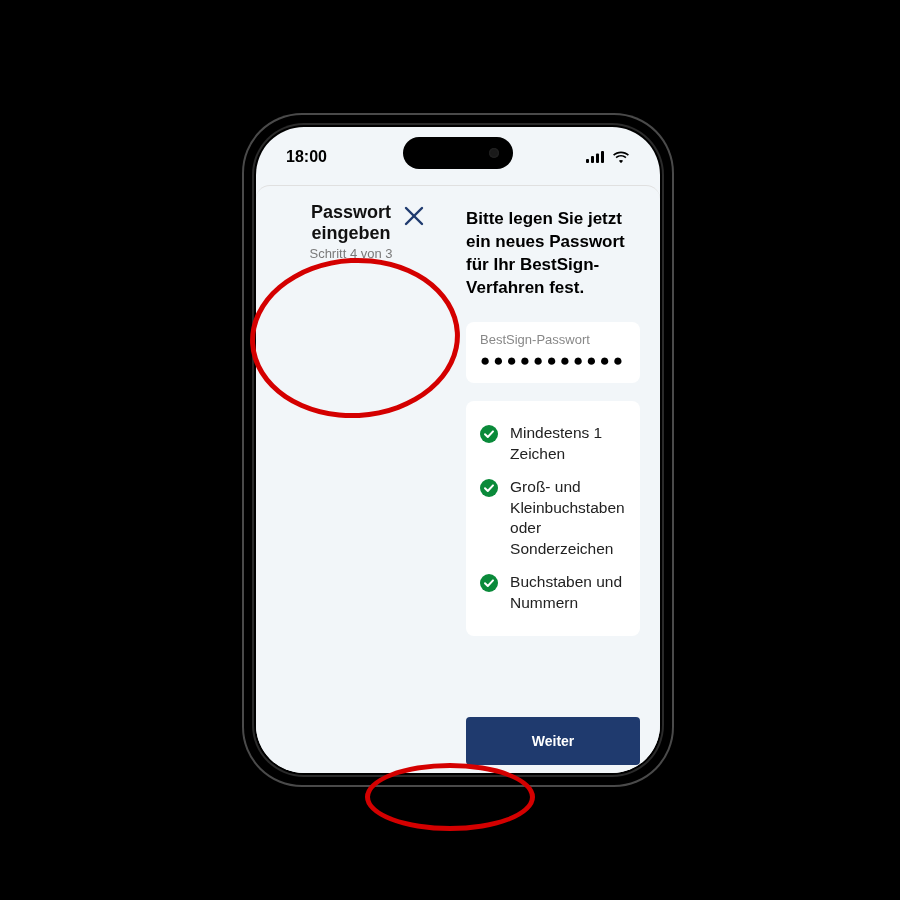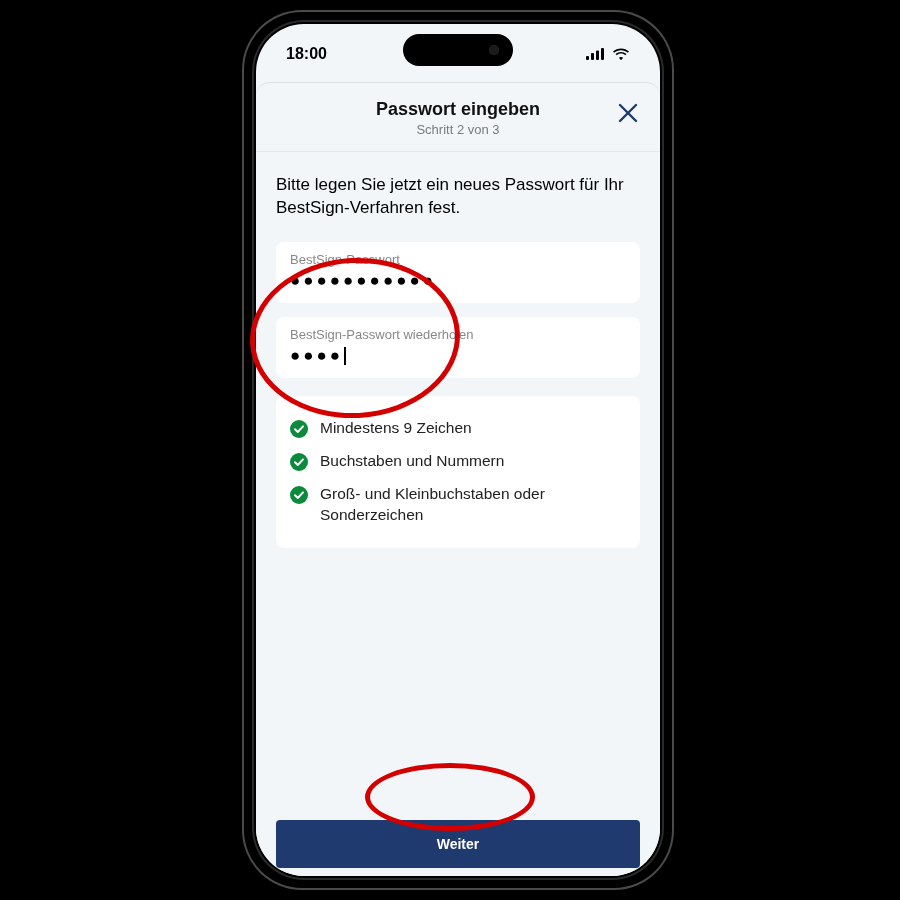--- a/index.html
+++ b/index.html
@@ -7,21 +7,21 @@
     width: 900px;
     height: 900px;
     background: #000;
     display: flex;
     align-items: center;
     justify-content: center;
     font-family: -apple-system, BlinkMacSystemFont, "Segoe UI", Helvetica, Arial, sans-serif;
   }
   .phone-frame {
     width: 432px;
-    height: 880px;
+    height: 674px;
     background: #000;
     border-radius: 60px;
     padding: 10px;
     position: relative;
     box-shadow: inset 0 0 0 2px #4a4a4a;
     margin-left: 16px;
   }
   .phone-inner {
     width: 100%;
     height: 100%;
@@ -78,21 +78,21 @@
     gap: 6px;
   }
   .status-right svg { display: block; }
   .content-sheet {
     background: #f2f6f9;
     height: calc(100% - 50px);
     border-top: 1px solid #e0e0e0;
     margin-top: 8px;
     border-radius: 14px 14px 0 0;
     display: flex;
-    flex-direction: column;
+    flex-direction: row;
   }
   .sheet-header {
     position: relative;
     text-align: center;
     padding: 16px 20px 14px 20px;
     border-bottom: 1px solid #e6e6e6;
   }
   .sheet-title {
     font-size: 18px;
     font-weight: 700;
@@ -115,21 +115,21 @@
     cursor: pointer;
   }
   .sheet-body {
     padding: 22px 20px 14px 20px;
     flex: 1;
     display: flex;
     flex-direction: column;
   }
   .instruction {
     font-size: 17px;
-    font-weight: 400;
+    font-weight: 700;
     line-height: 1.35;
     color: #000;
     margin-bottom: 22px;
   }
   .input-box {
     background: #fff;
     border-radius: 8px;
     padding: 10px 14px 12px 14px;
     margin-bottom: 14px;
   }
@@ -231,69 +231,62 @@
             <path d="M9 2.2c2.6 0 5 .95 6.85 2.55l1.1-1.25C14.8 1.6 12 0.5 9 0.5S3.2 1.6 1.05 3.5l1.1 1.25C4 3.15 6.4 2.2 9 2.2z" fill="#000"></path>
             <path d="M9 5.6c1.65 0 3.15.6 4.3 1.6l1.15-1.3C13 4.6 11.1 3.9 9 3.9s-4 .7-5.45 2l1.15 1.3C5.85 6.2 7.35 5.6 9 5.6z" fill="#000"></path>
             <path d="M9 9c.8 0 1.55.3 2.1.8L9 12.2 6.9 9.8C7.45 9.3 8.2 9 9 9z" fill="#000"></path>
           </svg>
         </div>
       </div>
 
       <div class="content-sheet">
         <div class="sheet-header">
           <div class="sheet-title">Passwort eingeben</div>
-          <div class="sheet-step">Schritt 2 von 3</div>
+          <div class="sheet-step">Schritt 4 von 3</div>
           <div class="close-btn">
             <svg width="20" height="20" viewBox="0 0 20 20">
               <line x1="2" y1="2" x2="18" y2="18" stroke="#1f3a6e" stroke-width="2.4" stroke-linecap="round"></line>
               <line x1="18" y1="2" x2="2" y2="18" stroke="#1f3a6e" stroke-width="2.4" stroke-linecap="round"></line>
             </svg>
           </div>
         </div>
 
         <div class="sheet-body">
           <div class="instruction">Bitte legen Sie jetzt ein neues Passwort für Ihr BestSign-Verfahren fest.</div>
 
           <div class="input-box">
             <div class="input-label">BestSign-Passwort</div>
             <div class="input-value">
               <span>●●●●●●●●●●●</span>
             </div>
           </div>
 
-          <div class="input-box">
-            <div class="input-label">BestSign-Passwort wiederholen</div>
-            <div class="input-value">
-              <span>●●●●</span>
-                <span class="cursor"></span>
-            </div>
-          </div>
 
           <div class="rules-box">
             <div class="rule">
               <svg class="check" viewBox="0 0 18 18">
                 <circle cx="9" cy="9" r="9" fill="#0a8a3a"></circle>
                 <path d="M5 9.2 L7.8 12 L13 6.4" stroke="#fff" stroke-width="2" fill="none" stroke-linecap="round" stroke-linejoin="round"></path>
               </svg>
-              <span>Mindestens 9 Zeichen</span>
+              <span>Mindestens 1 Zeichen</span>
+            </div>
+            <div class="rule">
+              <svg class="check" viewBox="0 0 18 18">
+                <circle cx="9" cy="9" r="9" fill="#0a8a3a"></circle>
+                <path d="M5 9.2 L7.8 12 L13 6.4" stroke="#fff" stroke-width="2" fill="none" stroke-linecap="round" stroke-linejoin="round"></path>
+              </svg>
+              <span>Groß- und Kleinbuchstaben oder Sonderzeichen</span>
             </div>
             <div class="rule">
               <svg class="check" viewBox="0 0 18 18">
                 <circle cx="9" cy="9" r="9" fill="#0a8a3a"></circle>
                 <path d="M5 9.2 L7.8 12 L13 6.4" stroke="#fff" stroke-width="2" fill="none" stroke-linecap="round" stroke-linejoin="round"></path>
               </svg>
               <span>Buchstaben und Nummern</span>
             </div>
-            <div class="rule">
-              <svg class="check" viewBox="0 0 18 18">
-                <circle cx="9" cy="9" r="9" fill="#0a8a3a"></circle>
-                <path d="M5 9.2 L7.8 12 L13 6.4" stroke="#fff" stroke-width="2" fill="none" stroke-linecap="round" stroke-linejoin="round"></path>
-              </svg>
-              <span>Groß- und Kleinbuchstaben oder Sonderzeichen</span>
-            </div>
           </div>
 
           <div class="spacer"></div>
 
           <div class="primary-btn">Weiter</div>
         </div>
       </div>
 
     </div>
   </div>

